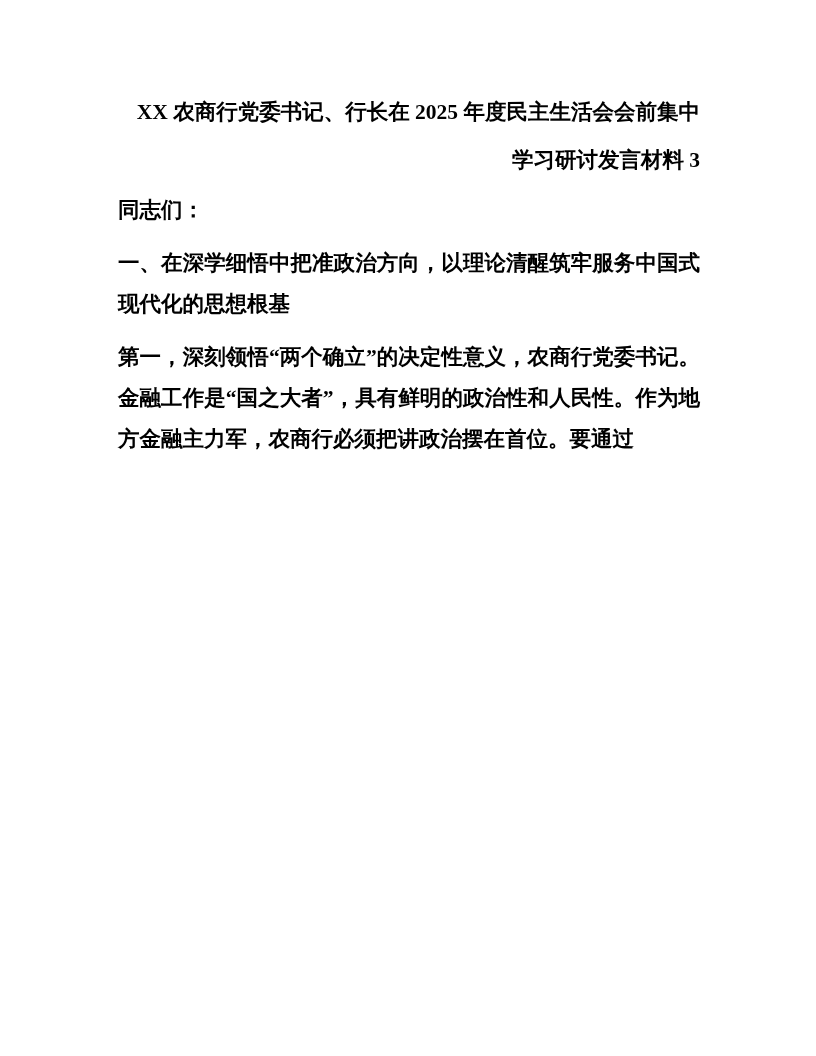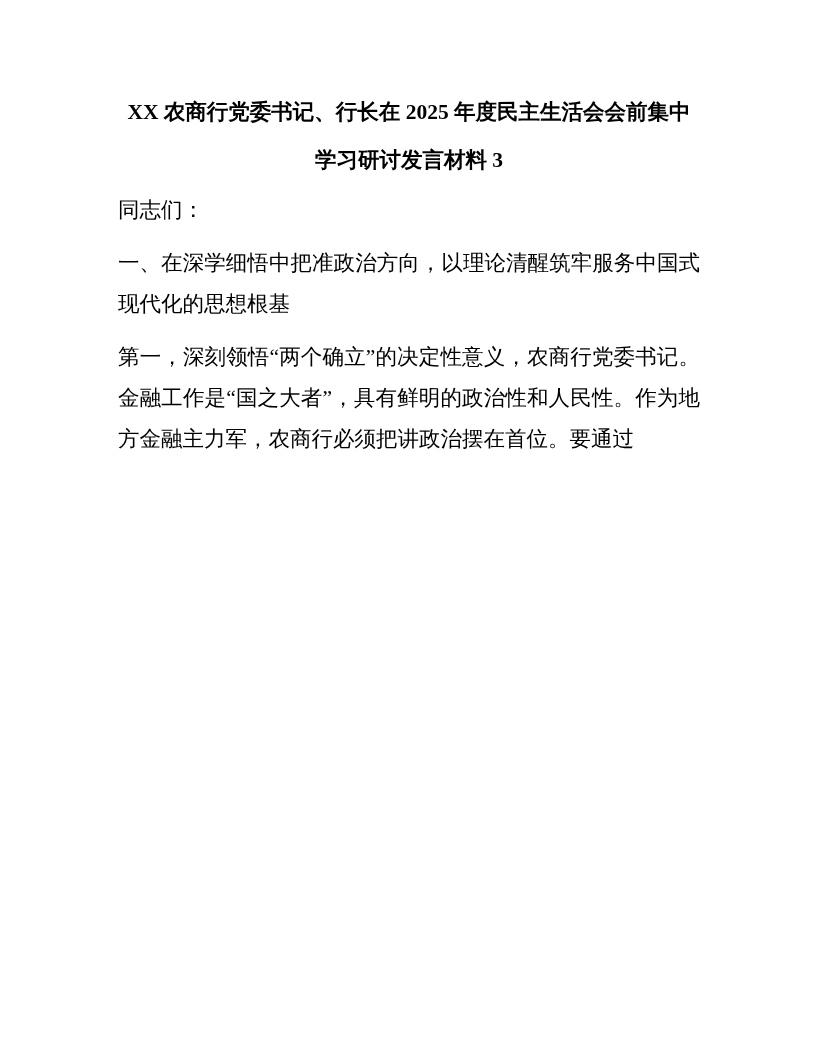--- a/index.html
+++ b/index.html
@@ -15,37 +15,37 @@
     background: #ffffff;
     box-sizing: border-box;
     padding: 88px 116px 0 118px;
     font-family: "Liberation Serif", "DejaVu Serif", serif;
     color: #000000;
     overflow: hidden;
   }
   .doc-title {
     font-size: 21.5px;
     font-weight: bold;
-    text-align: center;
+    text-align: right;
     line-height: 48px;
     margin: 0 0 6px 0;
   }
   .para {
     font-size: 21.5px;
-    font-weight: normal;
+    font-weight: bold;
     line-height: 41px;
     margin: 0 0 12px 0;
     text-align: justify;
     text-align-last: left;
     text-justify: inter-ideograph;
     word-break: break-all;
   }
   .section-heading {
     
-    font-weight: normal;
+    font-weight: bold;
   }
 </style>
 </head>
 <body>
 
 <div class="page">
 
   <h1 class="doc-title">XX 农商行党委书记、行长在 2025 年度民主生活会会前集中学习研讨发言材料 3</h1>
 
   <p class="para">同志们：</p>

